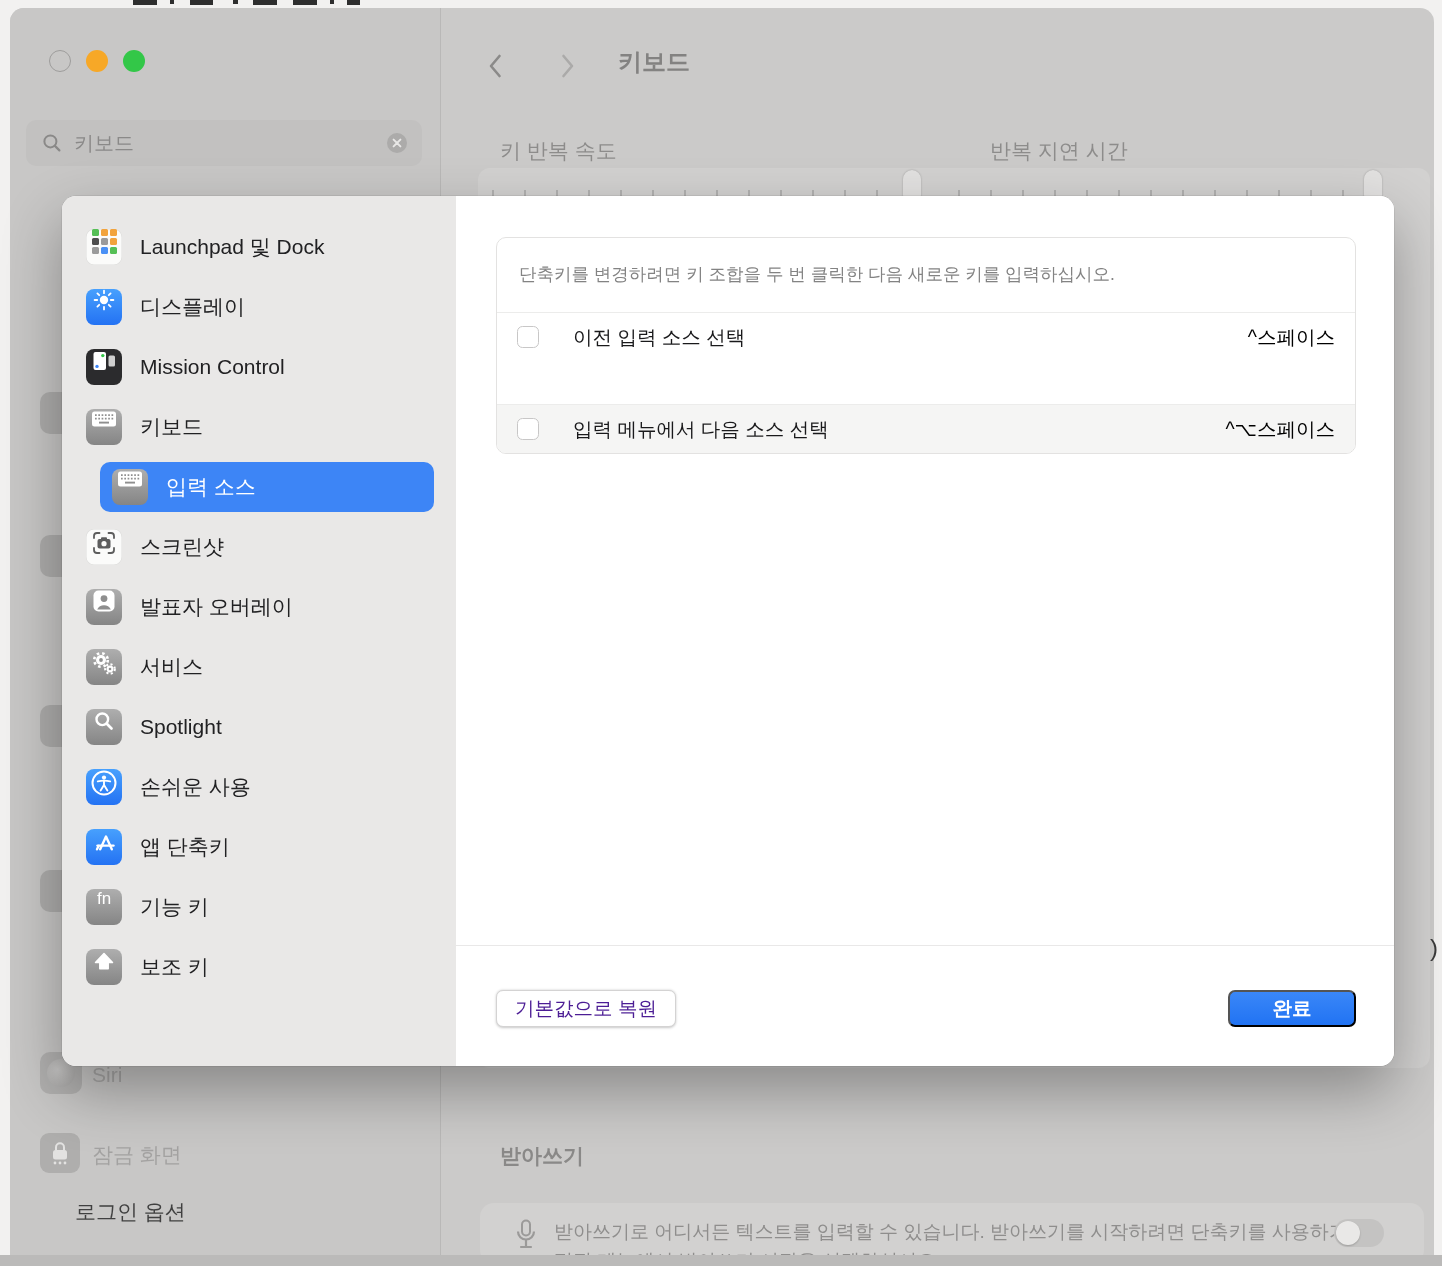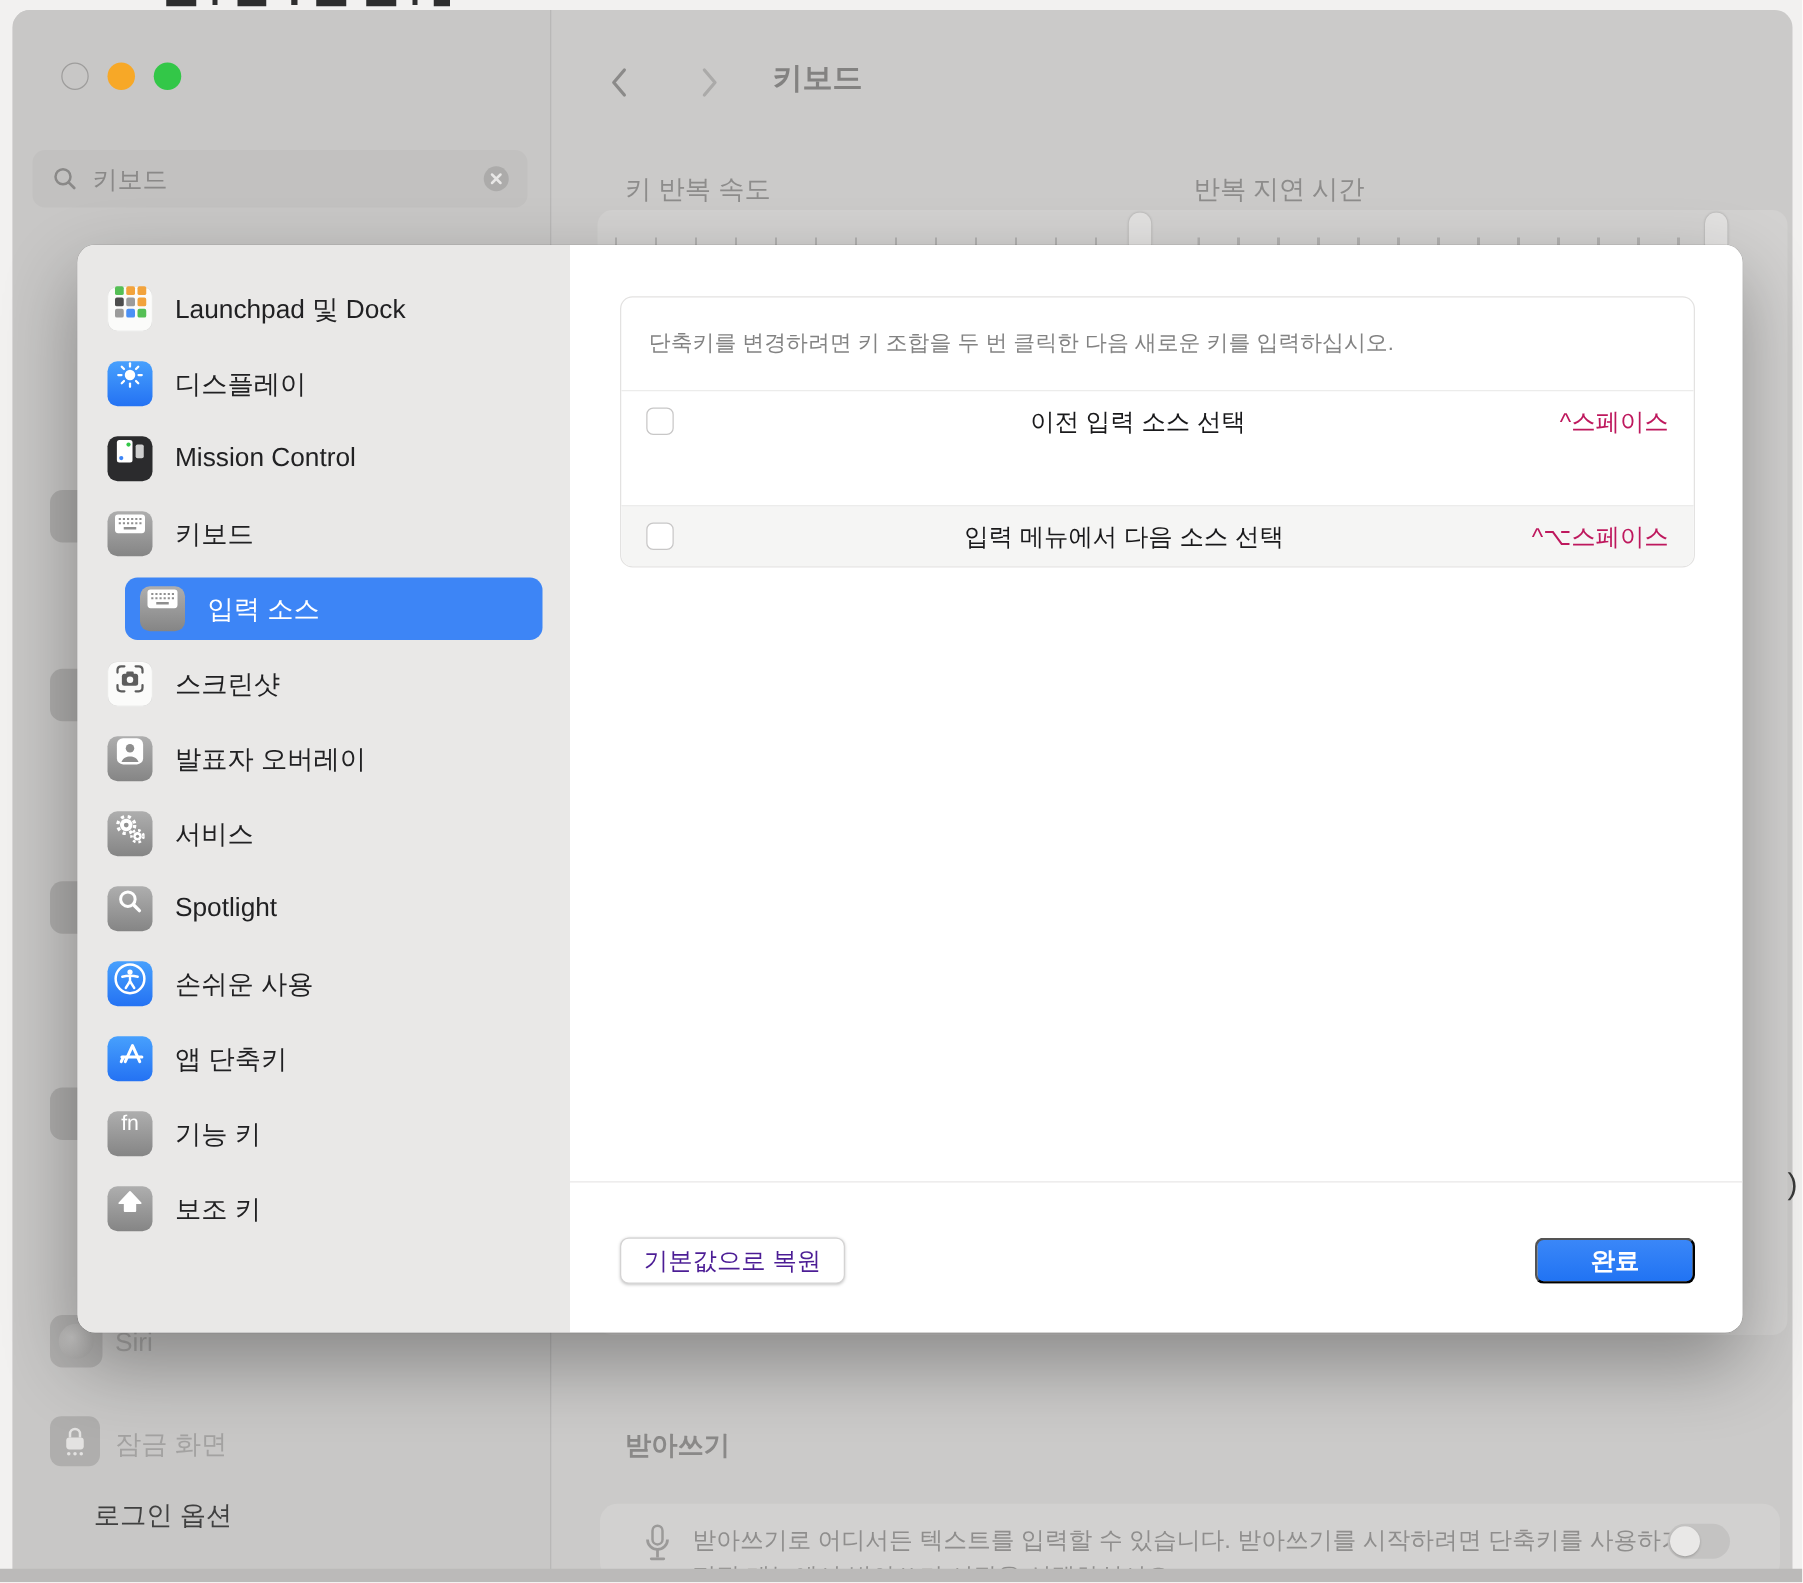--- a/index.html
+++ b/index.html
@@ -69,22 +69,22 @@
   .lp-grid .d{background:#4d4d4d;}.lp-grid .gr{background:#9b9b9b;}.lp-grid .b{background:#4a90f5;}
   .fn-txt{color:#fff;font-size:17px;font-weight:500;}
   
   .dlg-content{flex:1;position:relative;background:#fff;padding-left:28px;}
   .panel{position:absolute;left:40px;top:41px;width:858px;border:1px solid #e3e2e1;border-radius:10px;overflow:hidden;background:#fff;}
   .instruction{padding:24px 22px 26px;font-size:17.5px;color:#838383;}
   .sc-row{height:48px;display:flex;align-items:center;border-top:1px solid #ececeb;}
   .sc-row.alt{background:#f5f5f4;margin-top:43px;}
   .checkbox{width:22px;height:22px;border:1.5px solid #c8c7c7;border-radius:5.5px;background:#fff;
             margin-left:20px;box-sizing:border-box;flex:none;}
-  .sc-label{margin-left:34px;flex:1;font-size:19.5px;color:#19191b;text-align:center;}
-  .sc-keys{margin-right:20px;font-size:19.5px;color:#be185d;}
+  .sc-label{margin-left:34px;flex:1;font-size:19.5px;color:#19191b;}
+  .sc-keys{margin-right:20px;font-size:19.5px;color:#000000;}
   .footer-divider{position:absolute;left:0;right:0;bottom:120px;height:1px;background:#e9e8e8;}
   .btn{position:absolute;bottom:39px;height:37px;border-radius:7px;font-size:19.5px;
        display:flex;align-items:center;justify-content:center;font-family:inherit;}
   .btn-restore{left:40px;padding:0 18px;background:#fff;border:0.5px solid #d4d3d3;color:#4c1d95;
                box-shadow:0 0.5px 2.5px rgba(0,0,0,.22);}
   .btn-done{right:38px;width:128px;background:linear-gradient(180deg,#3a87f8,#2173f3);color:#fff;font-weight:600;}
 </style>
 </head>
 <body>
 
@@ -152,21 +152,21 @@
         </svg>
     </span>
     <span class="nav-chev" style="left:550px;">
       <svg width="16" height="28" viewBox="0 0 16 28">
           <path d="M3.5 4 L12 14 L3.5 24" fill="none" stroke="#abaaa9" stroke-width="2.6" stroke-linecap="round" stroke-linejoin="round"></path>
         </svg>
     </span>
     <span class="bg-title">키보드</span>
 
     <span class="bg-label" style="left:490px;">키 반복 속도</span>
-    <span class="bg-label" style="left:945px;font-family:Liberation Serif, serif;">반복 지연 시간</span>
+    <span class="bg-label" style="left:980px;">반복 지연 시간</span>
     <div class="content-card"></div>
     <div class="ticks" style="left:482px;width:414px;"></div>
     <div class="ticks" style="left:948px;width:418px;"></div>
     <span class="thumb" style="left:893px;"></span>
     <span class="thumb" style="left:1354px;"></span>
 
     <span class="dict-title">받아쓰기</span>
     <div class="dict-card">
       <span class="dict-mic">
         <svg width="24" height="34" viewBox="0 0 24 34">

